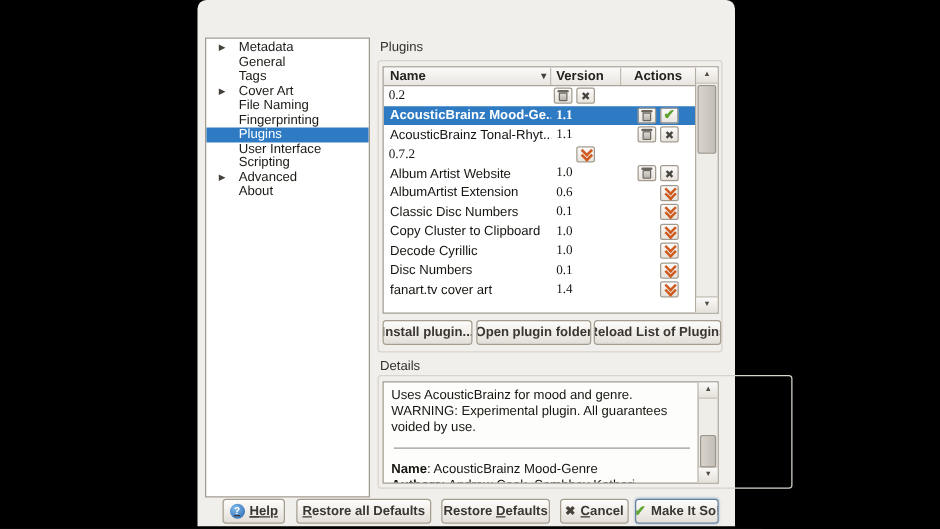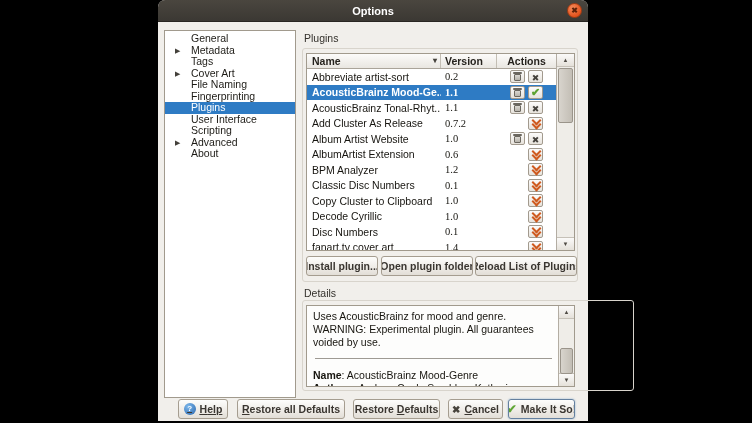--- a/index.html
+++ b/index.html
@@ -112,35 +112,29 @@
   .dtext hr { border:none; border-top:1px solid #9e9a93; margin:9px 2px 10px 2px; }
   .kv b { font-weight:700; }
   .dscroll { width:16px; }
 </style>
 </head>
 <body>
 
 <div class="stage">
   <div class="dialog">
 
-    <div class="titlebar">
-      <span class="title">Options</span>
-      <span class="closebtn">
-          <span class="closex">✖</span>
-        </span>
-    </div>
 
     <div class="sidebar" id="tree">
-        <div class="titem">
-    
-    <span class="tlabel">General</span>
-  </div>
         <div class="titem">
     <span class="exp" style="visibility: visible;">▶</span>
     <span class="tlabel">Metadata</span>
+  </div>
+        <div class="titem">
+    
+    <span class="tlabel">General</span>
   </div>
         <div class="titem">
     
     <span class="tlabel">Tags</span>
   </div>
         <div class="titem">
     <span class="exp" style="visibility: visible;">▶</span>
     <span class="tlabel">Cover Art</span>
   </div>
         <div class="titem">
@@ -183,21 +177,20 @@
           </div>
           <div class="th th-version">
             <span>Version</span>
           </div>
           <div class="th th-actions">
             <span>Actions</span>
           </div>
         </div>
         <div class="tbody" id="tbody">
             <div class="trow">
-    <div class="c-name">Abbreviate artist-sort</div>
     <div class="c-ver">0.2</div>
     <div class="c-act">
       <span class="actpair">
         <span class="abtn slot1">
                     <span class="trash"></span>
                   </span>
         <span class="abtn slot2 act-disable">
                     <span class="glyph"></span>
                   </span>
       </span>
@@ -225,21 +218,20 @@
         <span class="abtn slot1">
                     <span class="trash"></span>
                   </span>
         <span class="abtn slot2 act-disable">
                     <span class="glyph"></span>
                   </span>
       </span>
     </div>
   </div>
             <div class="trow">
-    <div class="c-name">Add Cluster As Release</div>
     <div class="c-ver">0.7.2</div>
     <div class="c-act">
       <span class="actpair">
         <span class="abtn slot1" style="visibility: hidden;">
                     <span class="trash"></span>
                   </span>
         <span class="abtn slot2 act-download">
                     <span class="glyph"></span>
                   </span>
       </span>
@@ -255,34 +247,20 @@
                   </span>
         <span class="abtn slot2 act-disable">
                     <span class="glyph"></span>
                   </span>
       </span>
     </div>
   </div>
             <div class="trow">
     <div class="c-name">AlbumArtist Extension</div>
     <div class="c-ver">0.6</div>
-    <div class="c-act">
-      <span class="actpair">
-        <span class="abtn slot1" style="visibility: hidden;">
-                    <span class="trash"></span>
-                  </span>
-        <span class="abtn slot2 act-download">
-                    <span class="glyph"></span>
-                  </span>
-      </span>
-    </div>
-  </div>
-            <div class="trow">
-    <div class="c-name">BPM Analyzer</div>
-    <div class="c-ver">1.2</div>
     <div class="c-act">
       <span class="actpair">
         <span class="abtn slot1" style="visibility: hidden;">
                     <span class="trash"></span>
                   </span>
         <span class="abtn slot2 act-download">
                     <span class="glyph"></span>
                   </span>
       </span>
     </div>

